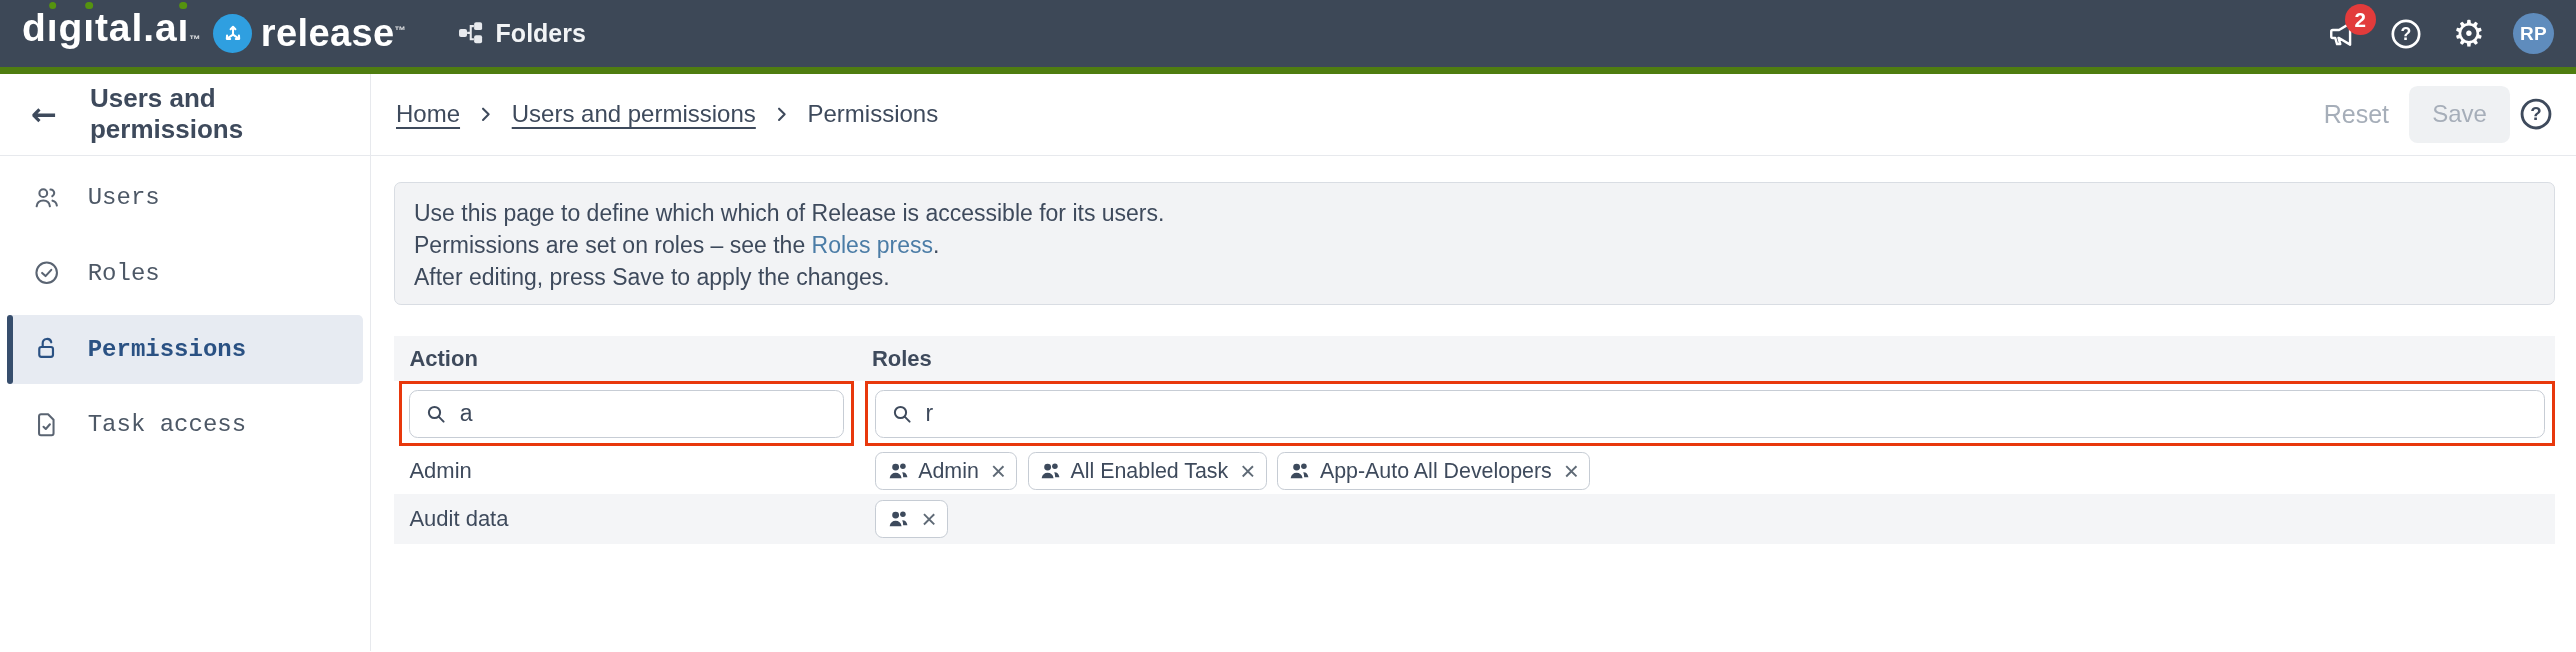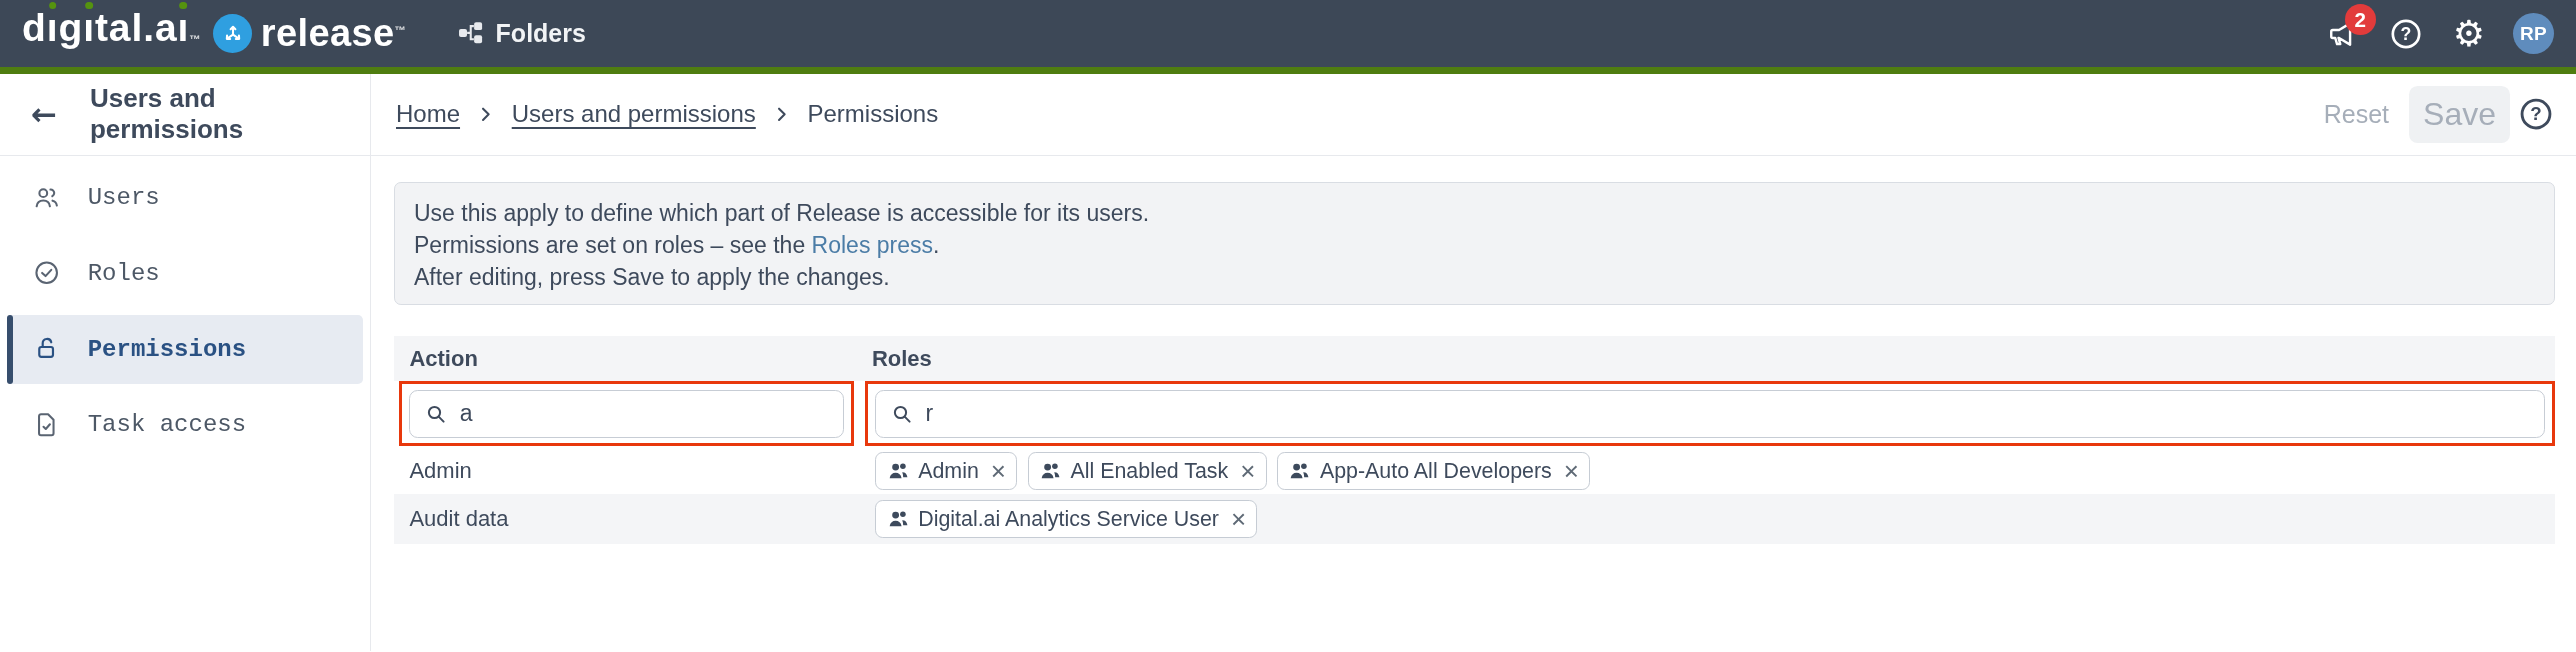--- a/index.html
+++ b/index.html
@@ -37,21 +37,21 @@
   
   .header{height:82px; display:flex; align-items:center; border-bottom:1.7px solid var(--border); background:#fff;}
   .header-left{width:371px; height:100%; flex:0 0 371px; display:flex; align-items:center; border-right:1.7px solid var(--border); padding-left:31px; gap:33px;}
   .back-arrow{font-family:"DejaVu Sans", sans-serif; font-size:31px; color:#3e4a5c; font-weight:bold; cursor:pointer; line-height:1;}
   .page-title{font-size:26px; font-weight:bold; color:#3e4a5c;}
   .breadcrumb{display:flex; align-items:center; gap:19px; padding-left:25px; font-size:24px;}
   .crumb-link{color:#3e4a5c; text-decoration:underline; text-underline-offset:5.1px; cursor:pointer;}
   .crumb-current{color:#3e4a5c;}
   .header-right{margin-left:auto; display:flex; align-items:center; padding-right:22px; gap:8px;}
   .btn-reset{background:none; border:none; font-family:inherit; font-size:25px; color:var(--disabled); cursor:pointer; padding:0 12px;}
-  .btn-save{background:#eff1f3; border:none; border-radius:8.6px; font-family:inherit; font-size:32px; color:var(--disabled); width:101px; height:57px; cursor:pointer;}
+  .btn-save{background:#eff1f3; border:none; border-radius:8.6px; font-family:inherit; font-size:24px; color:var(--disabled); width:101px; height:57px; cursor:pointer;}
   .help-dark{color:#3e4a5c; cursor:pointer; display:flex;}
 
   
   .body{display:flex; height:495px;}
   .sidebar{flex:0 0 371px; width:371px; border-right:1.7px solid var(--border); padding:6.9px; display:flex; flex-direction:column; gap:6.9px;}
   .side-item{position:relative; height:69px; border-radius:5.1px; display:flex; align-items:center; padding-left:26px; gap:27.4px; color:var(--muted); font-size:24px; cursor:pointer;font-family:Liberation Mono, monospace;}
   .side-item .sicon{display:flex; color:#5a6472;}
   .side-item.selected{background:var(--selected-nav-bg); color:var(--selected-nav-text); font-weight:bold;}
   .side-item.selected .sicon{color:var(--selected-nav-text);}
   .side-item.selected::before{content:''; position:absolute; left:0; top:0; bottom:0; width:6px; background:var(--selected-nav-accent); border-radius:3.4px;}
@@ -213,21 +213,21 @@
             <path d="M7 2.8h6.2L18 7.6v12a1.7 1.7 0 0 1-1.7 1.7H7a1.7 1.7 0 0 1-1.7-1.7V4.5A1.7 1.7 0 0 1 7 2.8z"></path>
             <polyline points="9.2,13.8 11.2,15.8 14.8,11.6"></polyline>
           </svg>
         </span>
         <span>Task access</span>
       </div>
     </div>
 
     <div class="main">
       <div class="infobox">
-        <div>Use this apply to define which part of Release is accessible for its users.</div>
+        <div>Use this page to define which which of Release is accessible for its users.</div>
         <div><span>Permissions are set on roles – see the </span><a>Roles press</a><span>.</span></div>
         <div>After editing, press Save to apply the changes.</div>
       </div>
 
       <div class="perm-table">
         <div class="thead">
           <div class="col-action">Action</div>
           <div class="col-roles">Roles</div>
         </div>
 
@@ -307,21 +307,20 @@
           <div class="chips">
             <div class="chip">
               <span class="picon">
                 <svg width="23" height="23" viewBox="0 0 24 24" fill="currentColor">
                   <circle cx="9" cy="7.4" r="3.6"></circle>
                   <path d="M2.8 19c.5-3.6 3-5.6 6.2-5.6s5.7 2 6.2 5.6z"></path>
                   <circle cx="16.6" cy="6.6" r="2.9"></circle>
                   <path d="M15.9 12.9c3-.1 5 1.9 5.4 5.2h-4.4c-.1-2.1-.4-3.8-1-5.2z"></path>
                 </svg>
               </span>
-              <span>Digital.ai Analytics Service User</span>
               <span class="close">×</span>
             </div>
           </div>
         </div>
       </div>
     </div>
   </div>
 </div>
 
 

